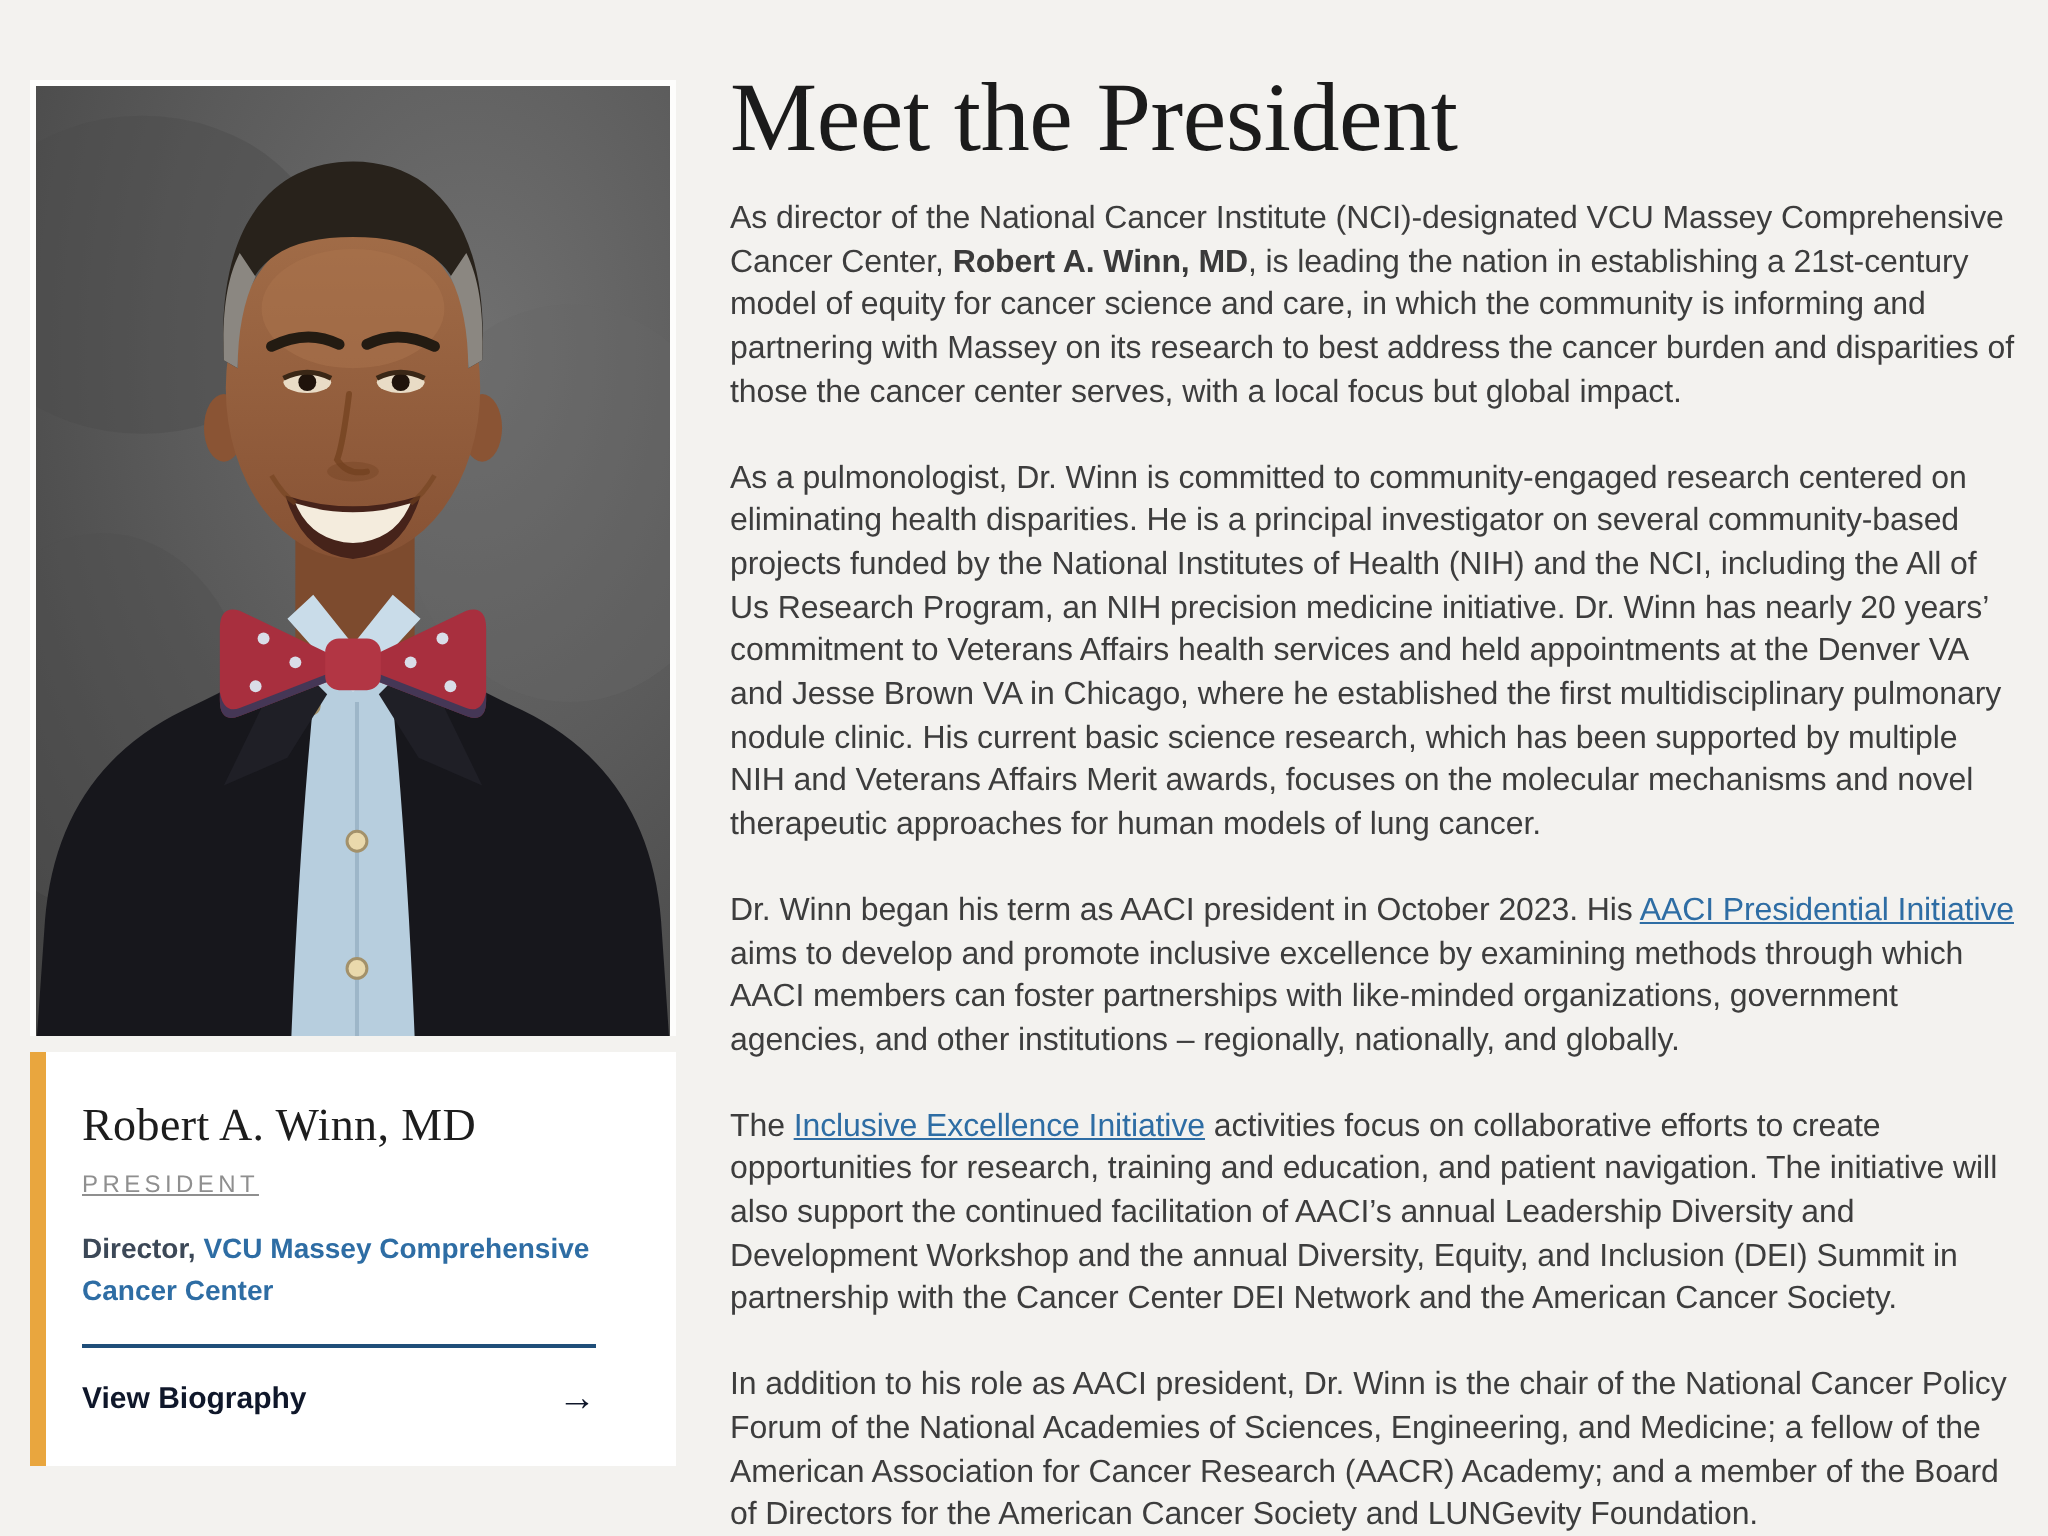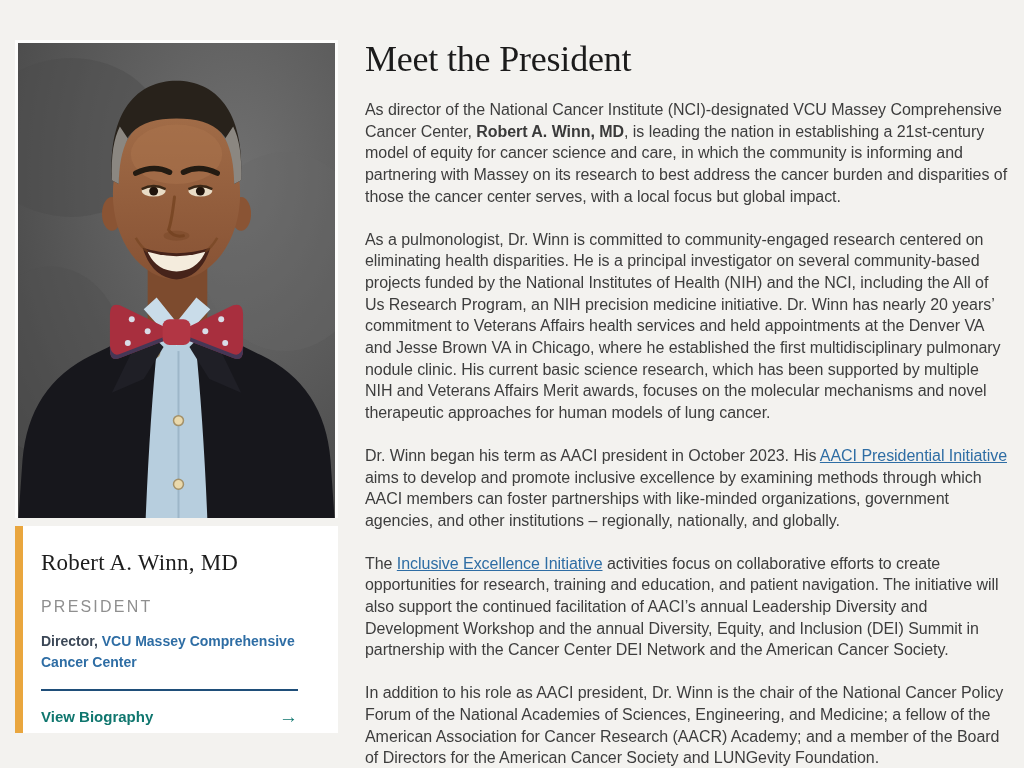--- a/index.html
+++ b/index.html
@@ -17,35 +17,35 @@
   .photo svg { display:block; width:100%; height:100%; }
   .info-card {
     margin-top:8px; background:#ffffff; border-left:8px solid #e9a63e;
     height:207px; padding:24px 40px 0 18px;
   }
   .profile-name {
     font-family:"Liberation Serif","DejaVu Serif",serif;
     font-size:23px; font-weight:normal; color:#1d1d1d; letter-spacing:.2px;
   }
   .profile-role {
-    margin-top:22px; font-size:16px; letter-spacing:2.2px; color:#8f8f8f;
+    margin-top:9px; font-size:12px; letter-spacing:2.2px; color:#8f8f8f;text-decoration:underline;
   }
   .profile-position { margin-top:15px; font-size:14px; line-height:1.48; font-weight:bold; }
   .profile-position .prefix { color:#3c4857; }
   .profile-position a { color:#2e6da4; text-decoration:none; }
   .card-divider { border:none; border-top:2px solid #1f4e79; margin-top:17px; }
   .view-bio {
     margin-top:16px; display:flex; justify-content:space-between; align-items:center;
-    text-decoration:none; color:#0f766e; font-weight:bold; font-size:15px;
+    text-decoration:none; color:#0f172a; font-weight:bold; font-size:15px;
   }
   .view-bio .arrow { font-size:19px; font-weight:normal; line-height:1; }
   .content { position:absolute; left:365px; top:36px; width:645px; }
   .page-title {
     font-family:"Liberation Serif","DejaVu Serif",serif;
-    font-size:36px; font-weight:normal; color:#1b1b1b; line-height:46px;
+    font-size:49px; font-weight:normal; color:#1b1b1b; line-height:46px;
     margin-bottom:17px; letter-spacing:-.2px;
   }
   .para {
     font-size:16px; line-height:21.7px; color:#3d3d3d;
     letter-spacing:-.05px; margin-bottom:21px;
   }
   .para strong { color:#3a3a3a; }
   .para a { color:#2e6da4; }
 </style>
 </head>

